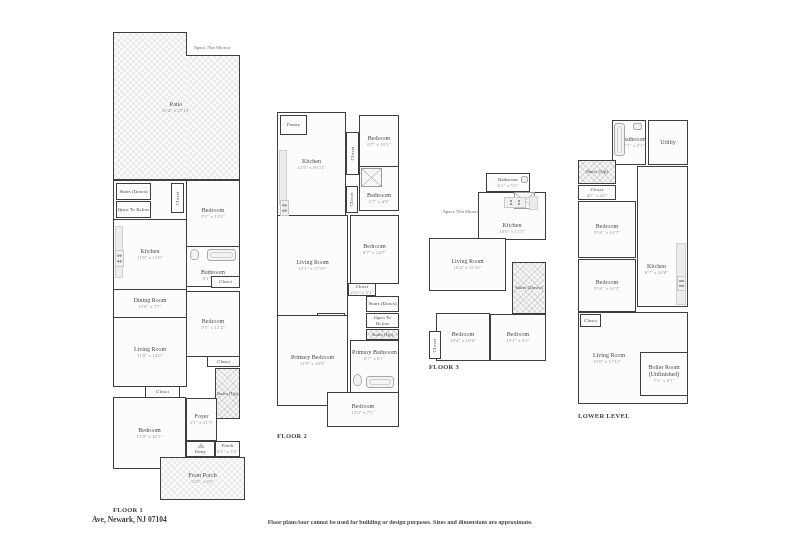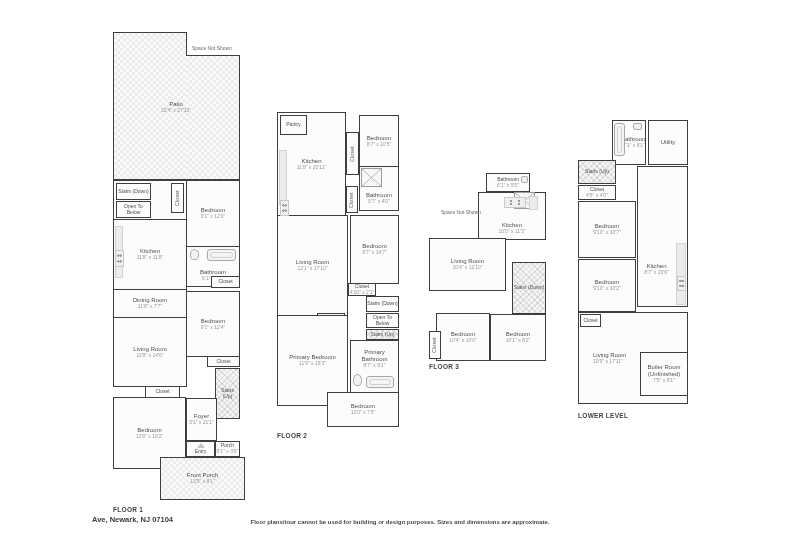--- a/index.html
+++ b/index.html
@@ -1,18 +1,18 @@
 <!DOCTYPE html>
 <html><head>
 <meta charset="utf-8">
 <style>
   * { box-sizing: border-box; margin: 0; padding: 0; }
   html,body { background:#ffffff; }
   body { font-family: "Liberation Sans", sans-serif; }
-  #canvas { position:relative; width:800px; height:533px; background:#ffffff; overflow:hidden; }
+  #canvas { position:relative; width:800px; height:533px; background:#ffffff; overflow:hidden;font-family:Liberation Serif, serif; }
 
   .room {
     position:absolute; border:1.5px solid #3e3e3e; background:#fcfcfc;
     display:flex; flex-direction:column; align-items:center; justify-content:center;
     text-align:center; z-index:2; overflow:hidden;
   }
   .rn { font-size:6px; line-height:1.15; color:#4f4f4f; }
   .rd { font-size:5px; line-height:1.15; color:#9a9a9a; }
   .sm .rn { font-size:5px; }
   .vert .rn { writing-mode:vertical-rl; transform:rotate(180deg); font-size:5px; letter-spacing:.3px; }

